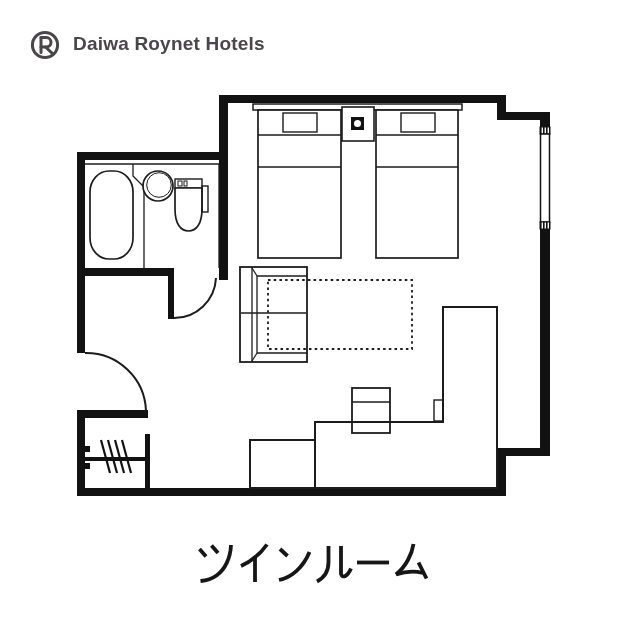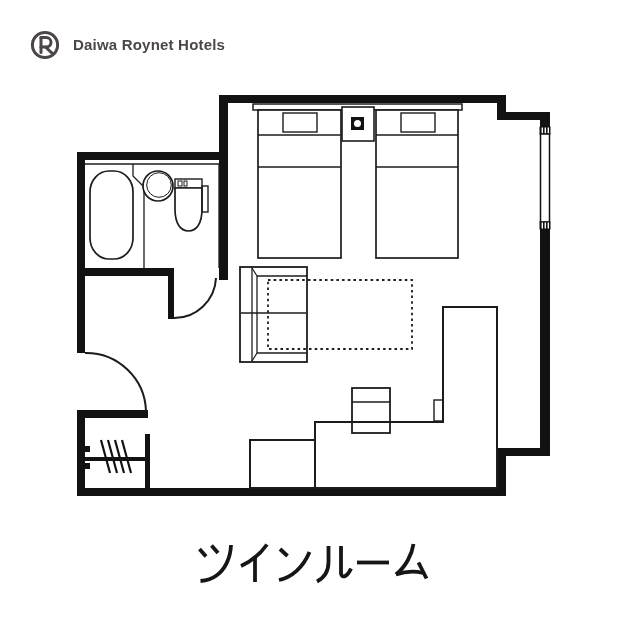--- a/index.html
+++ b/index.html
@@ -1,19 +1,19 @@
 <!DOCTYPE html>
 <html><head>
 <meta charset="utf-8">
 <style>
   html,body{margin:0;padding:0;background:#fff;}
   .canvas{position:relative;width:624px;height:624px;background:#fff;overflow:hidden;
           font-family:"Liberation Sans",sans-serif;}
   .logo{position:absolute;left:26px;top:25px;display:flex;align-items:center;gap:7px;}
-  .logo-text{font-size:15px;font-weight:600;color:#4a4649;letter-spacing:0.2px;white-space:nowrap;}
+  .logo-text{font-size:19px;font-weight:600;color:#4a4649;letter-spacing:0.2px;white-space:nowrap;}
   .plan-svg{position:absolute;left:0;top:0;}
   .sr-only{position:absolute;width:1px;height:1px;overflow:hidden;clip:rect(0 0 0 0);white-space:nowrap;}
 </style>
 </head>
 <body>
 
 <div class="canvas">
 
   <div class="logo">
     <svg width="40" height="38" viewBox="0 0 40 38">

